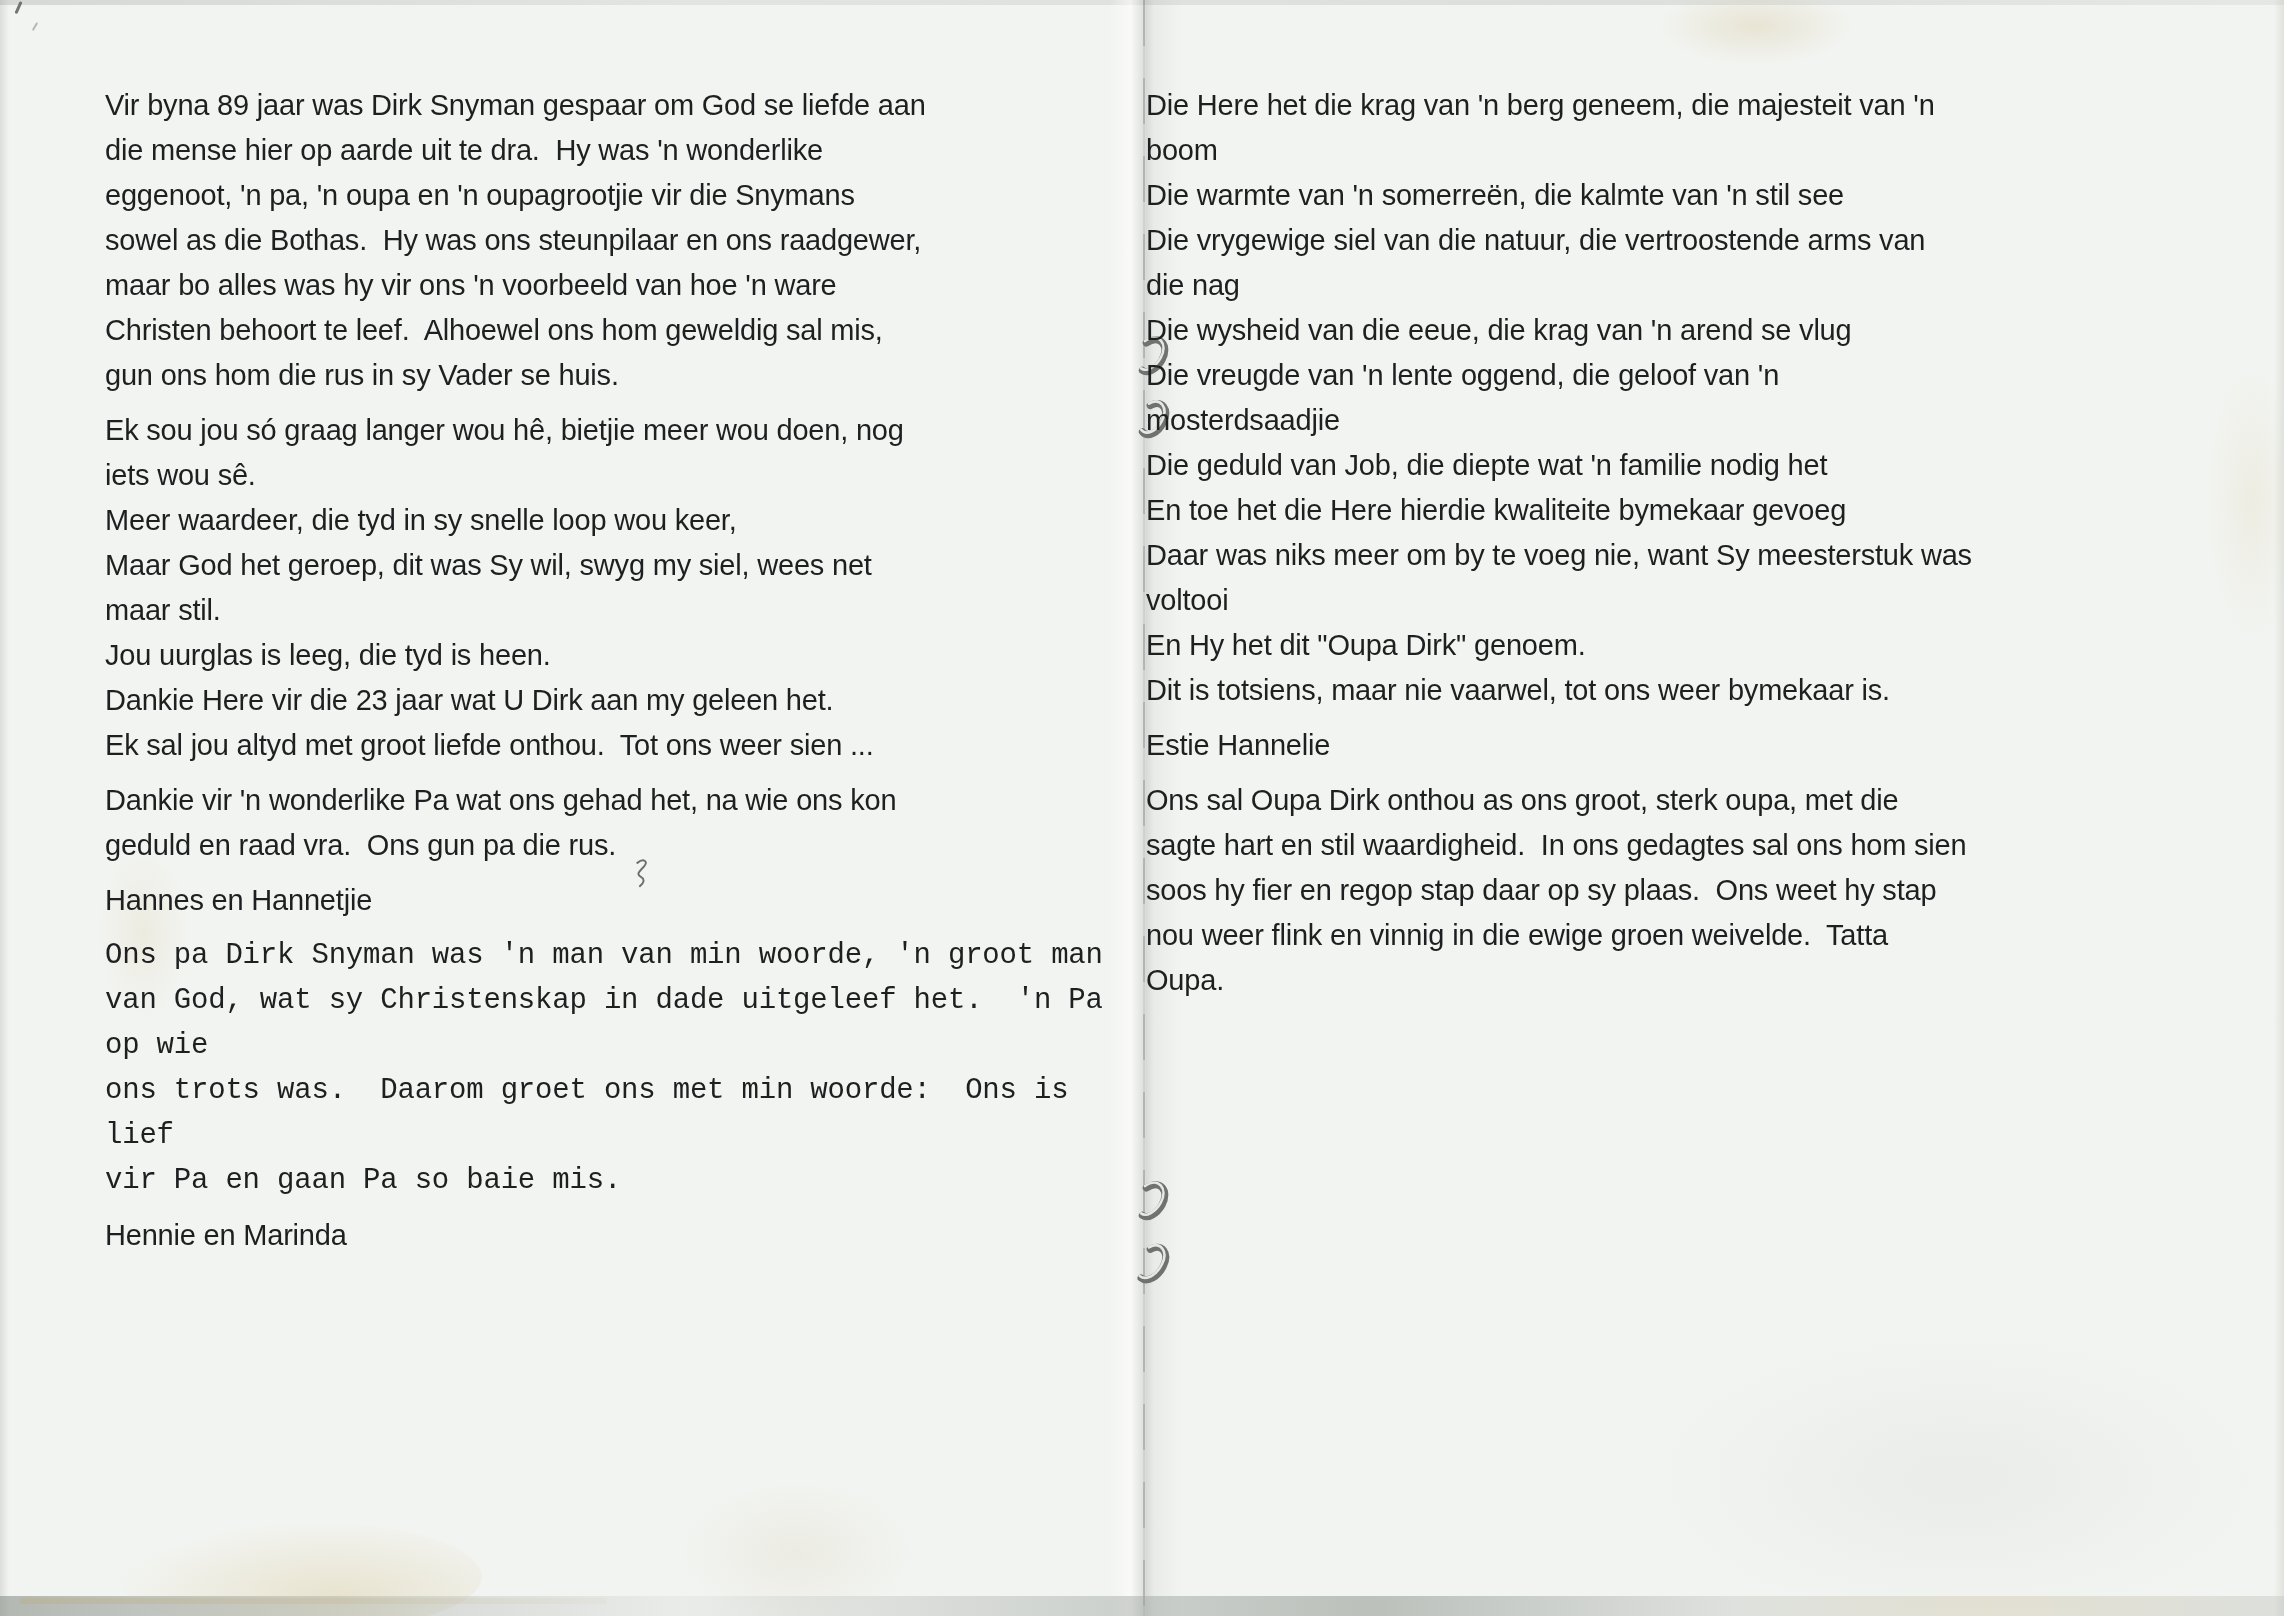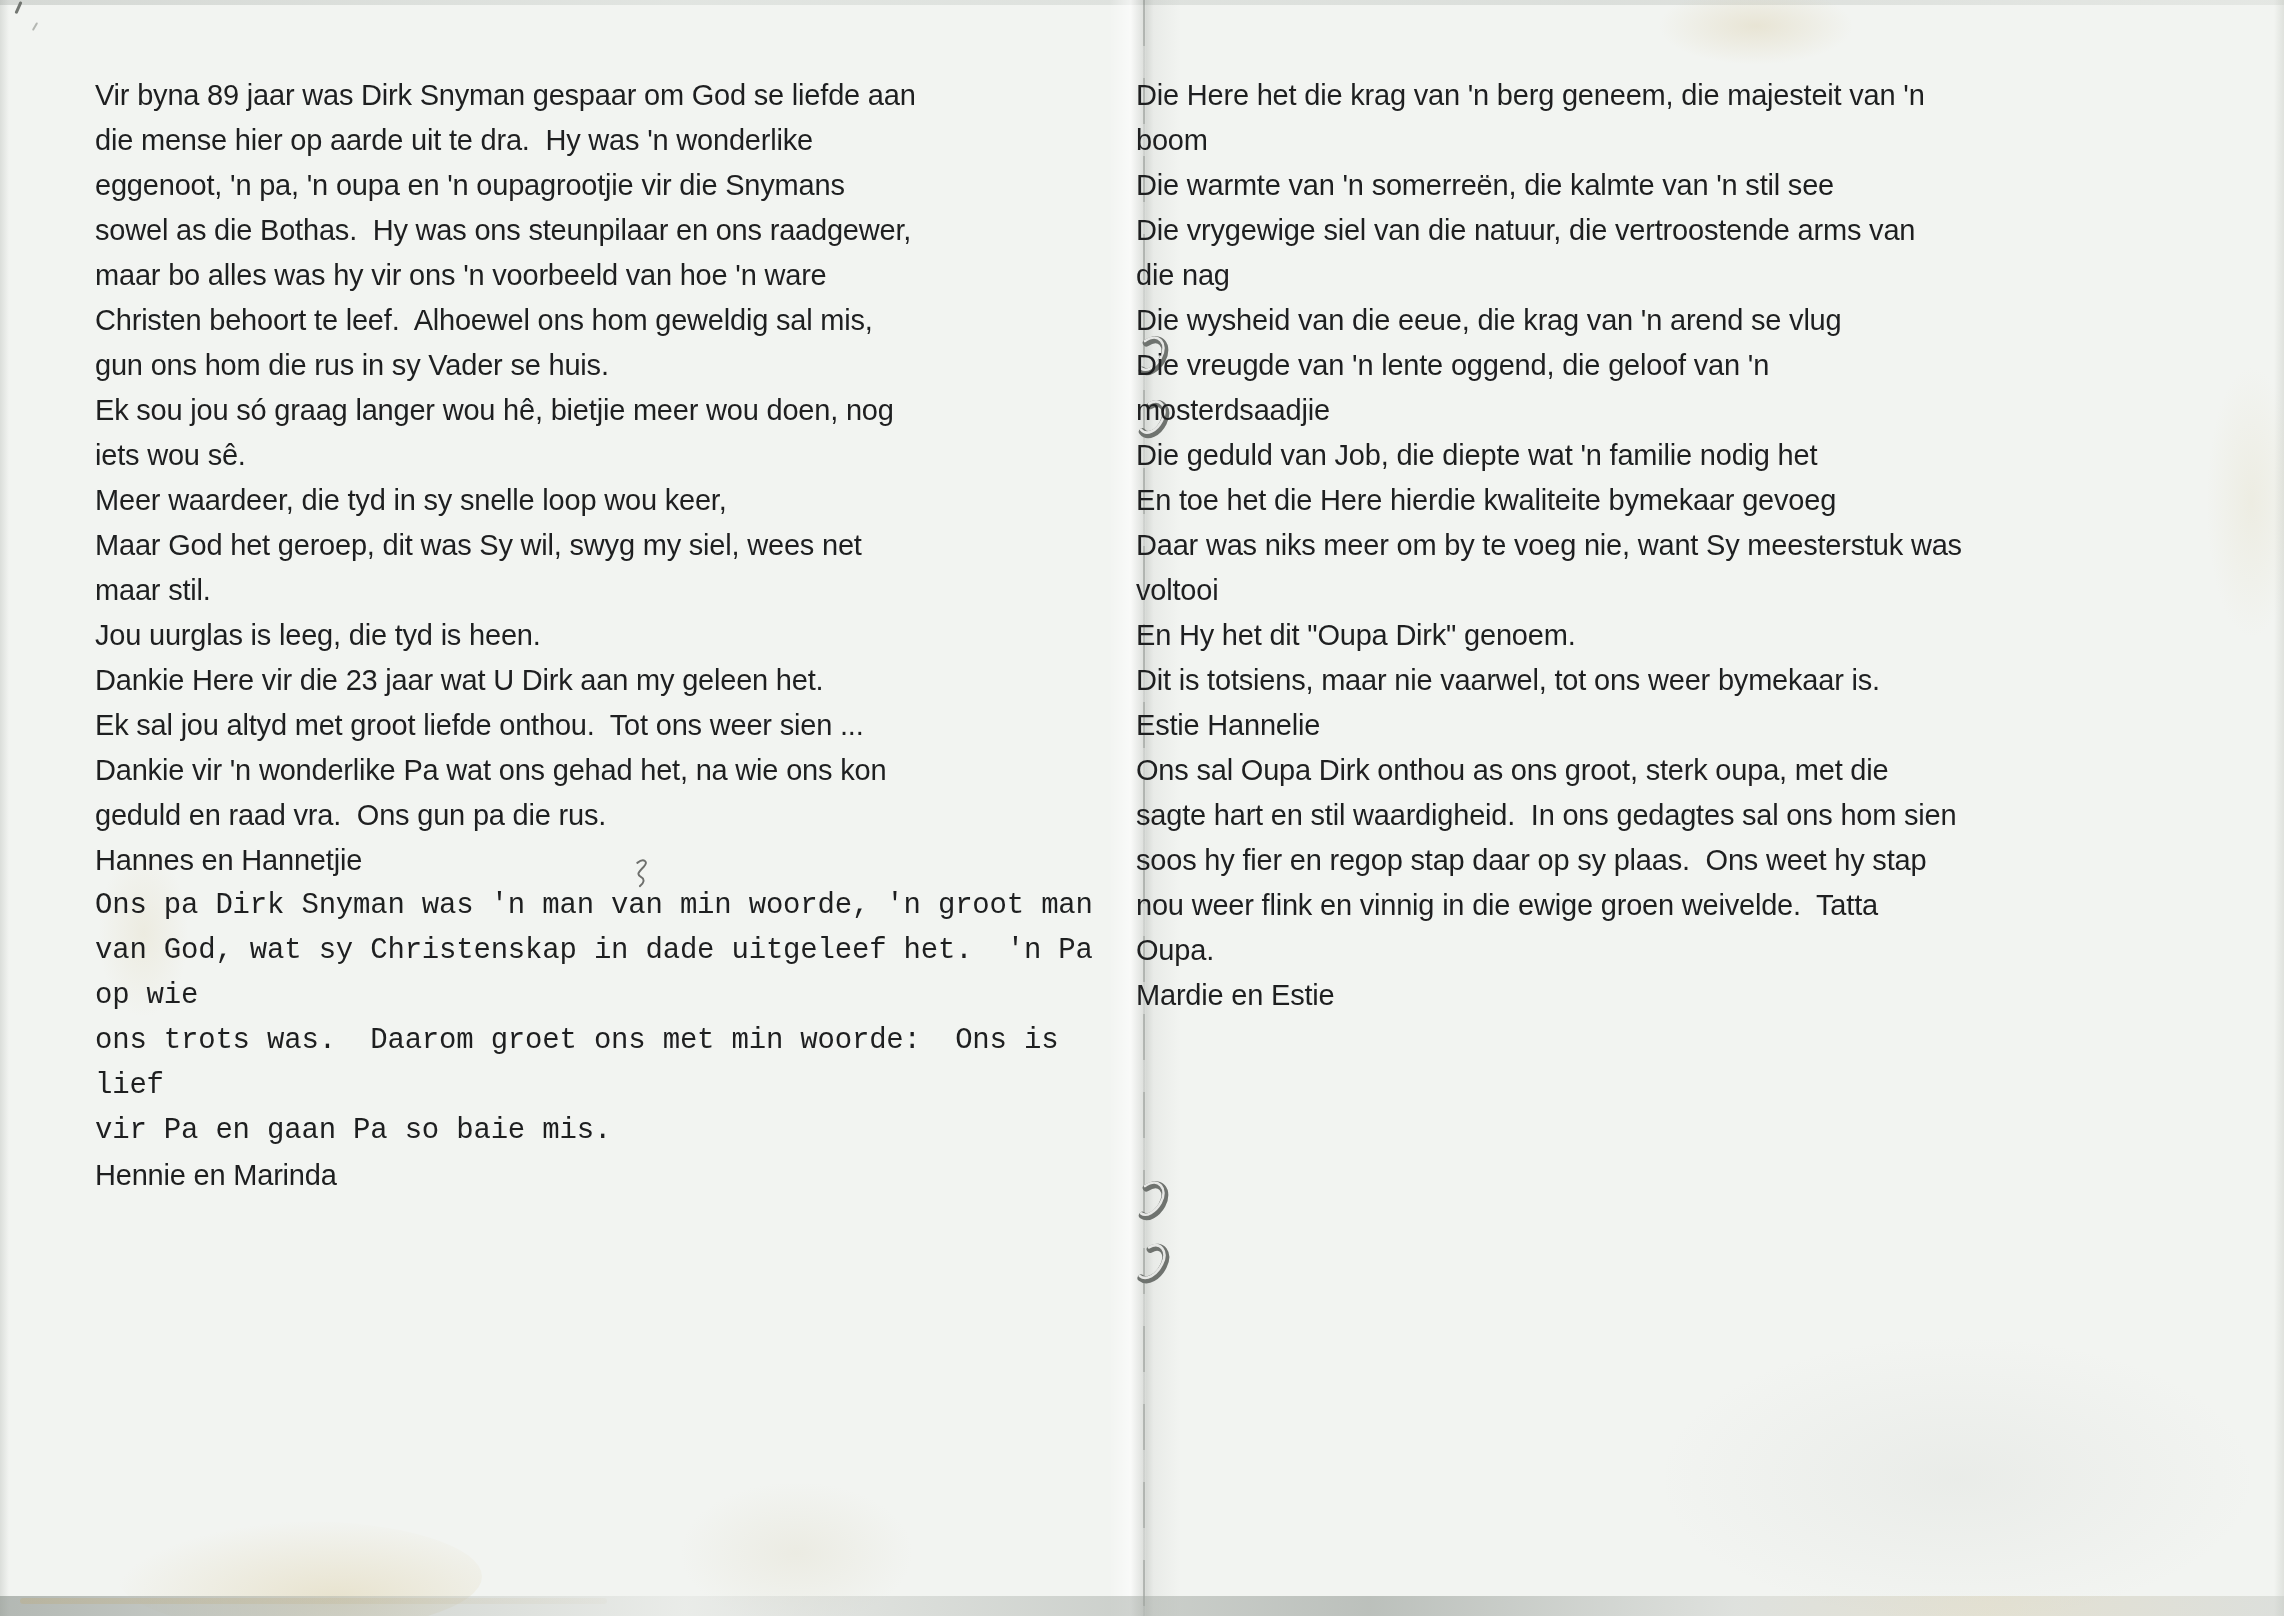--- a/index.html
+++ b/index.html
@@ -9,21 +9,21 @@
     overflow: hidden;
     background: #f2f4f1;
     font-family: "Liberation Sans", "DejaVu Sans", sans-serif;
     color: #1e1f20;
   }
   .sheet { position: absolute; inset: 0; }
   .page { position: absolute; top: 73px; width: 1044px; }
   .page-left  { left: 95px; }
   .page-right { left: 1136px; }
   p.para {
-    margin: 0;
+    margin: 10px;
     font-size: 29px;
     line-height: 45px;
     letter-spacing: -0.2px;
     white-space: pre-wrap;
   }
   
   .m-poem  { margin-top: 44px; }
   .m-sig1  { margin-top: 51px; }
   .m-p3    { margin-top: 105px; }
   .m-sig2  { margin-top: 33px; }
@@ -210,19 +210,18 @@
 Daar was niks meer om by te voeg nie, want Sy meesterstuk was
 voltooi
 En Hy het dit "Oupa Dirk" genoem.
 Dit is totsiens, maar nie vaarwel, tot ons weer bymekaar is.</p>
     <p class="para m-sigR1">Estie Hannelie</p>
     <p class="para m-pR">Ons sal Oupa Dirk onthou as ons groot, sterk oupa, met die
 sagte hart en stil waardigheid.  In ons gedagtes sal ons hom sien
 soos hy fier en regop stap daar op sy plaas.  Ons weet hy stap
 nou weer flink en vinnig in die ewige groen weivelde.  Tatta
 Oupa.</p>
-    <p class="para m-sigR2">Mardie en Estie</p>
   </div>
 
   <div class="scan-edge-bottom"></div>
   <div class="scan-edge-bottom-streak"></div>
 </div>
 
 
 </body></html>

